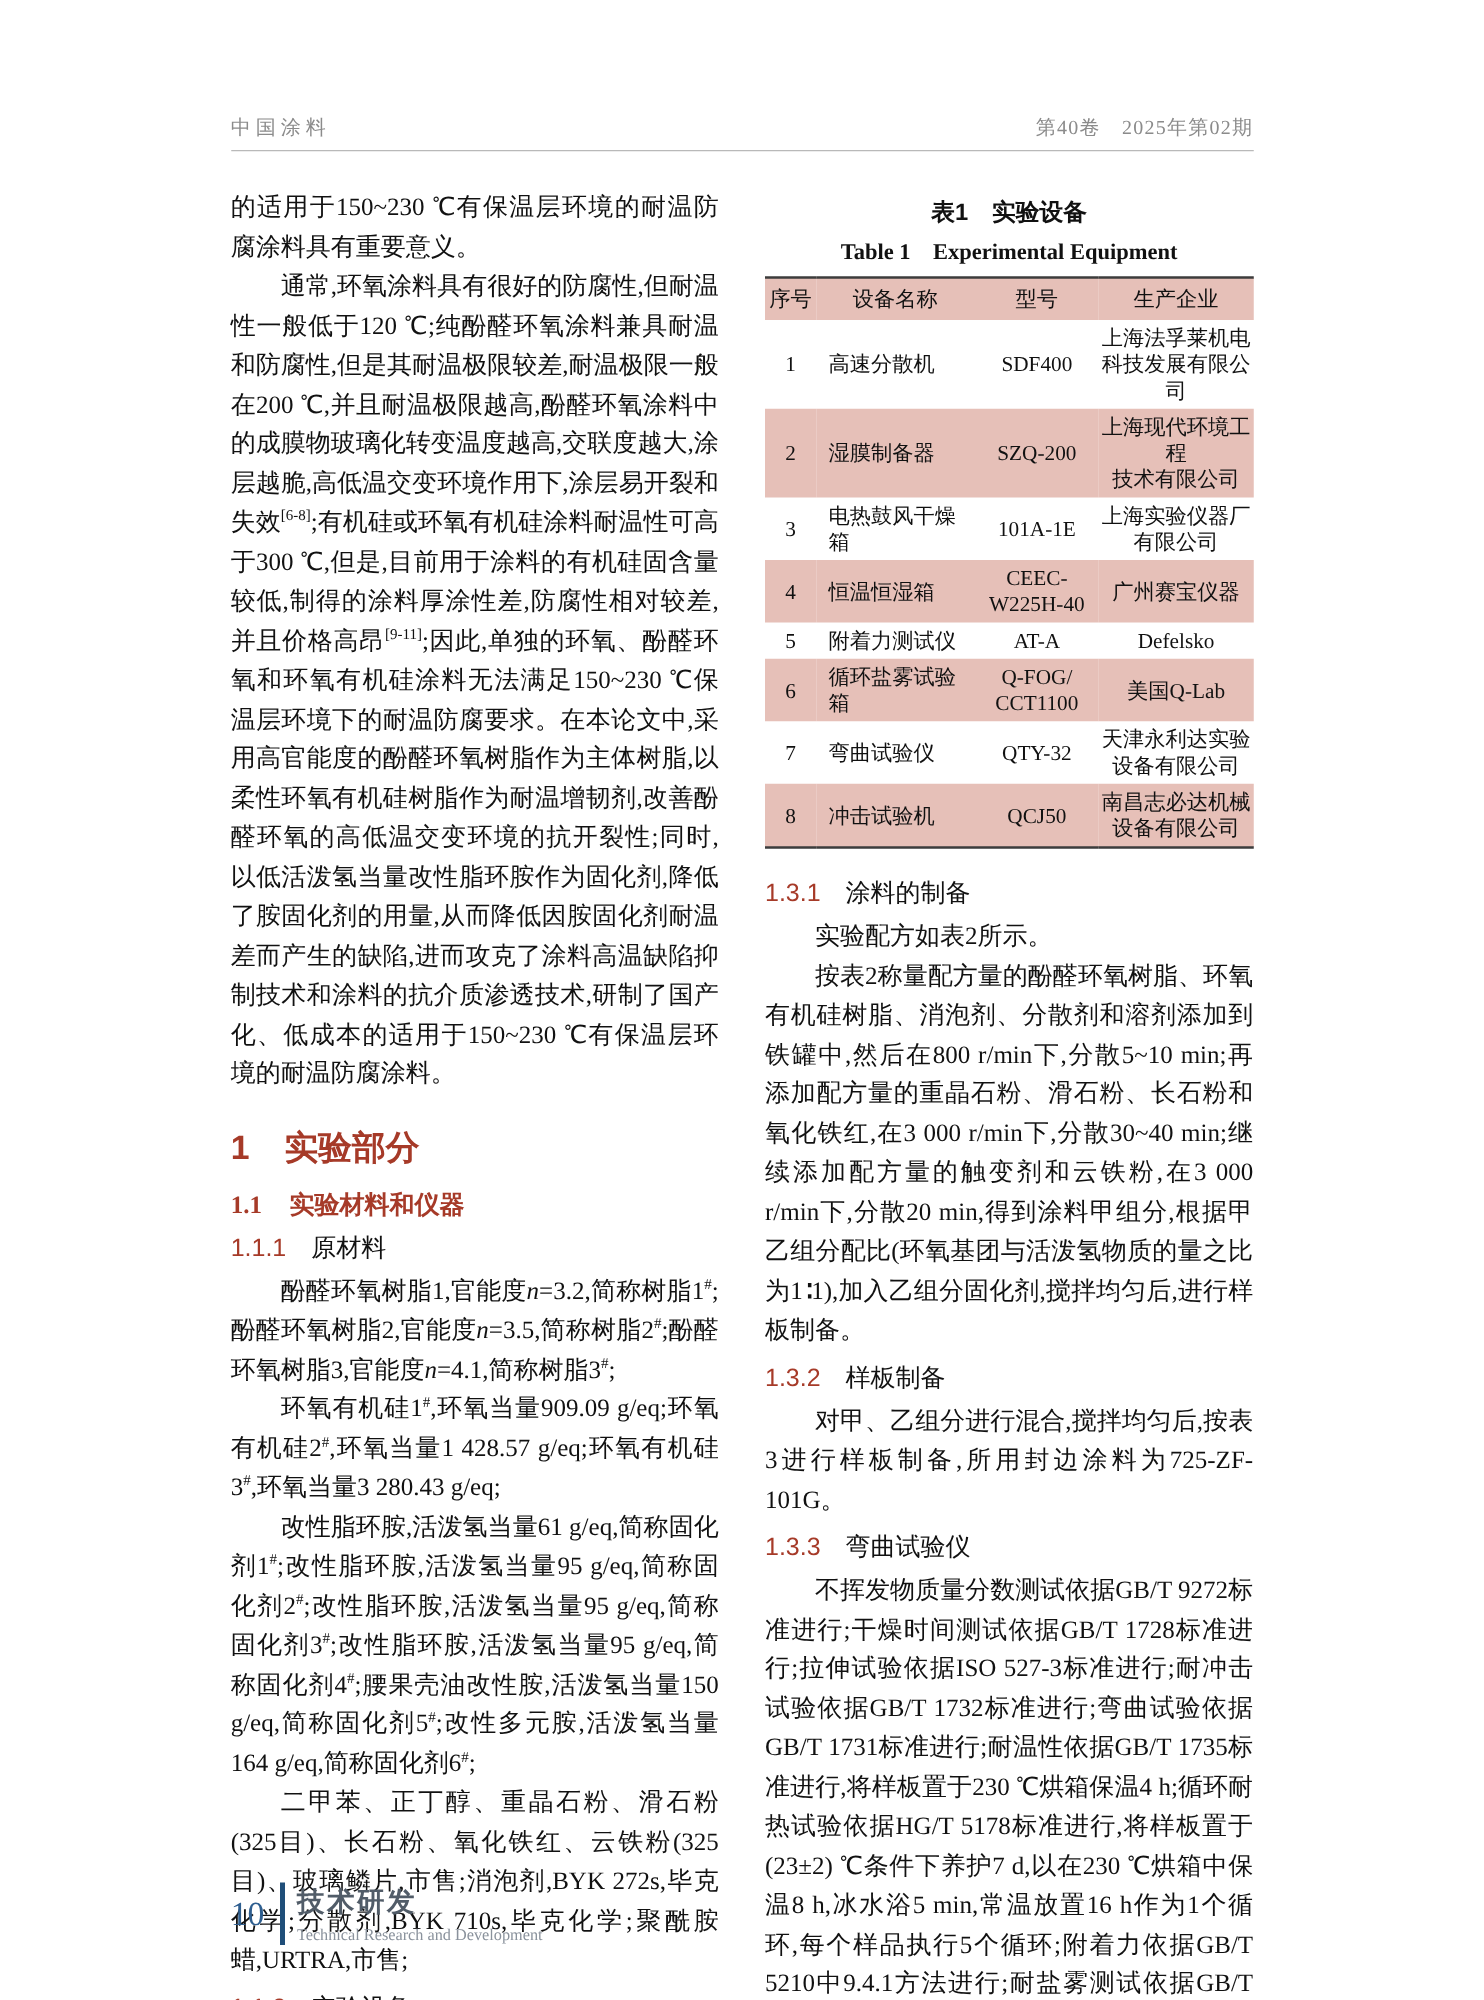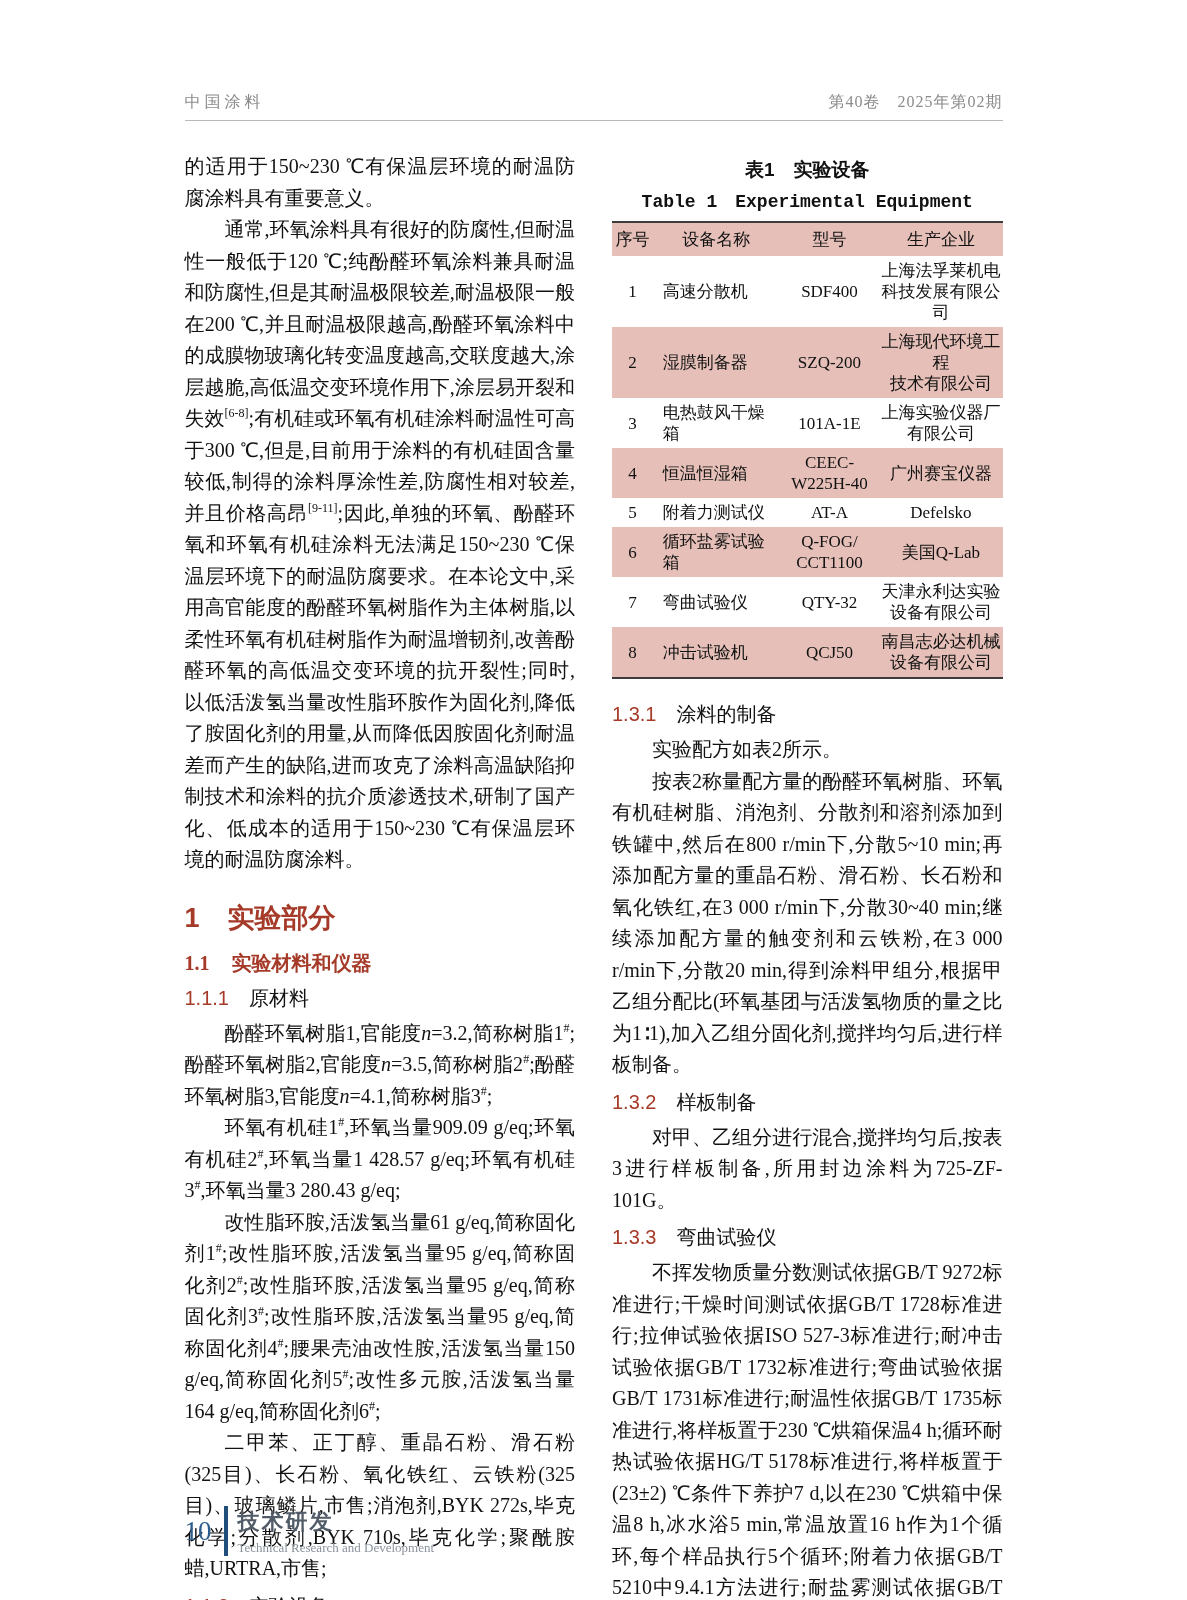--- a/index.html
+++ b/index.html
@@ -50,21 +50,21 @@
     font-size:20px;font-weight:normal;
   }
   .h3 .hn{font-family:"Liberation Sans", sans-serif;color:#a63a28;margin-right:20px;}
   .h3 .ht{color:#111;}
   
   .tbl-title-zh{
     text-align:center;font-family:"Liberation Sans", sans-serif;
     font-size:19px;font-weight:bold;margin:6px 0 6px 0;color:#111;
   }
   .tbl-title-en{
-    text-align:center;font-family:Liberation Mono, monospace;
+    text-align:center;font-family:Liberation Serif, serif;
     font-size:18px;font-weight:bold;margin-bottom:8px;color:#111;
   }
   table.equip{
     width:100%;border-collapse:collapse;
     border-top:2px solid #3c3c3c;border-bottom:2px solid #3c3c3c;
     font-size:17px;
   }
   table.equip th{
     background:#e6c0b8;font-weight:normal;
     padding:5px 2px;text-align:center;

